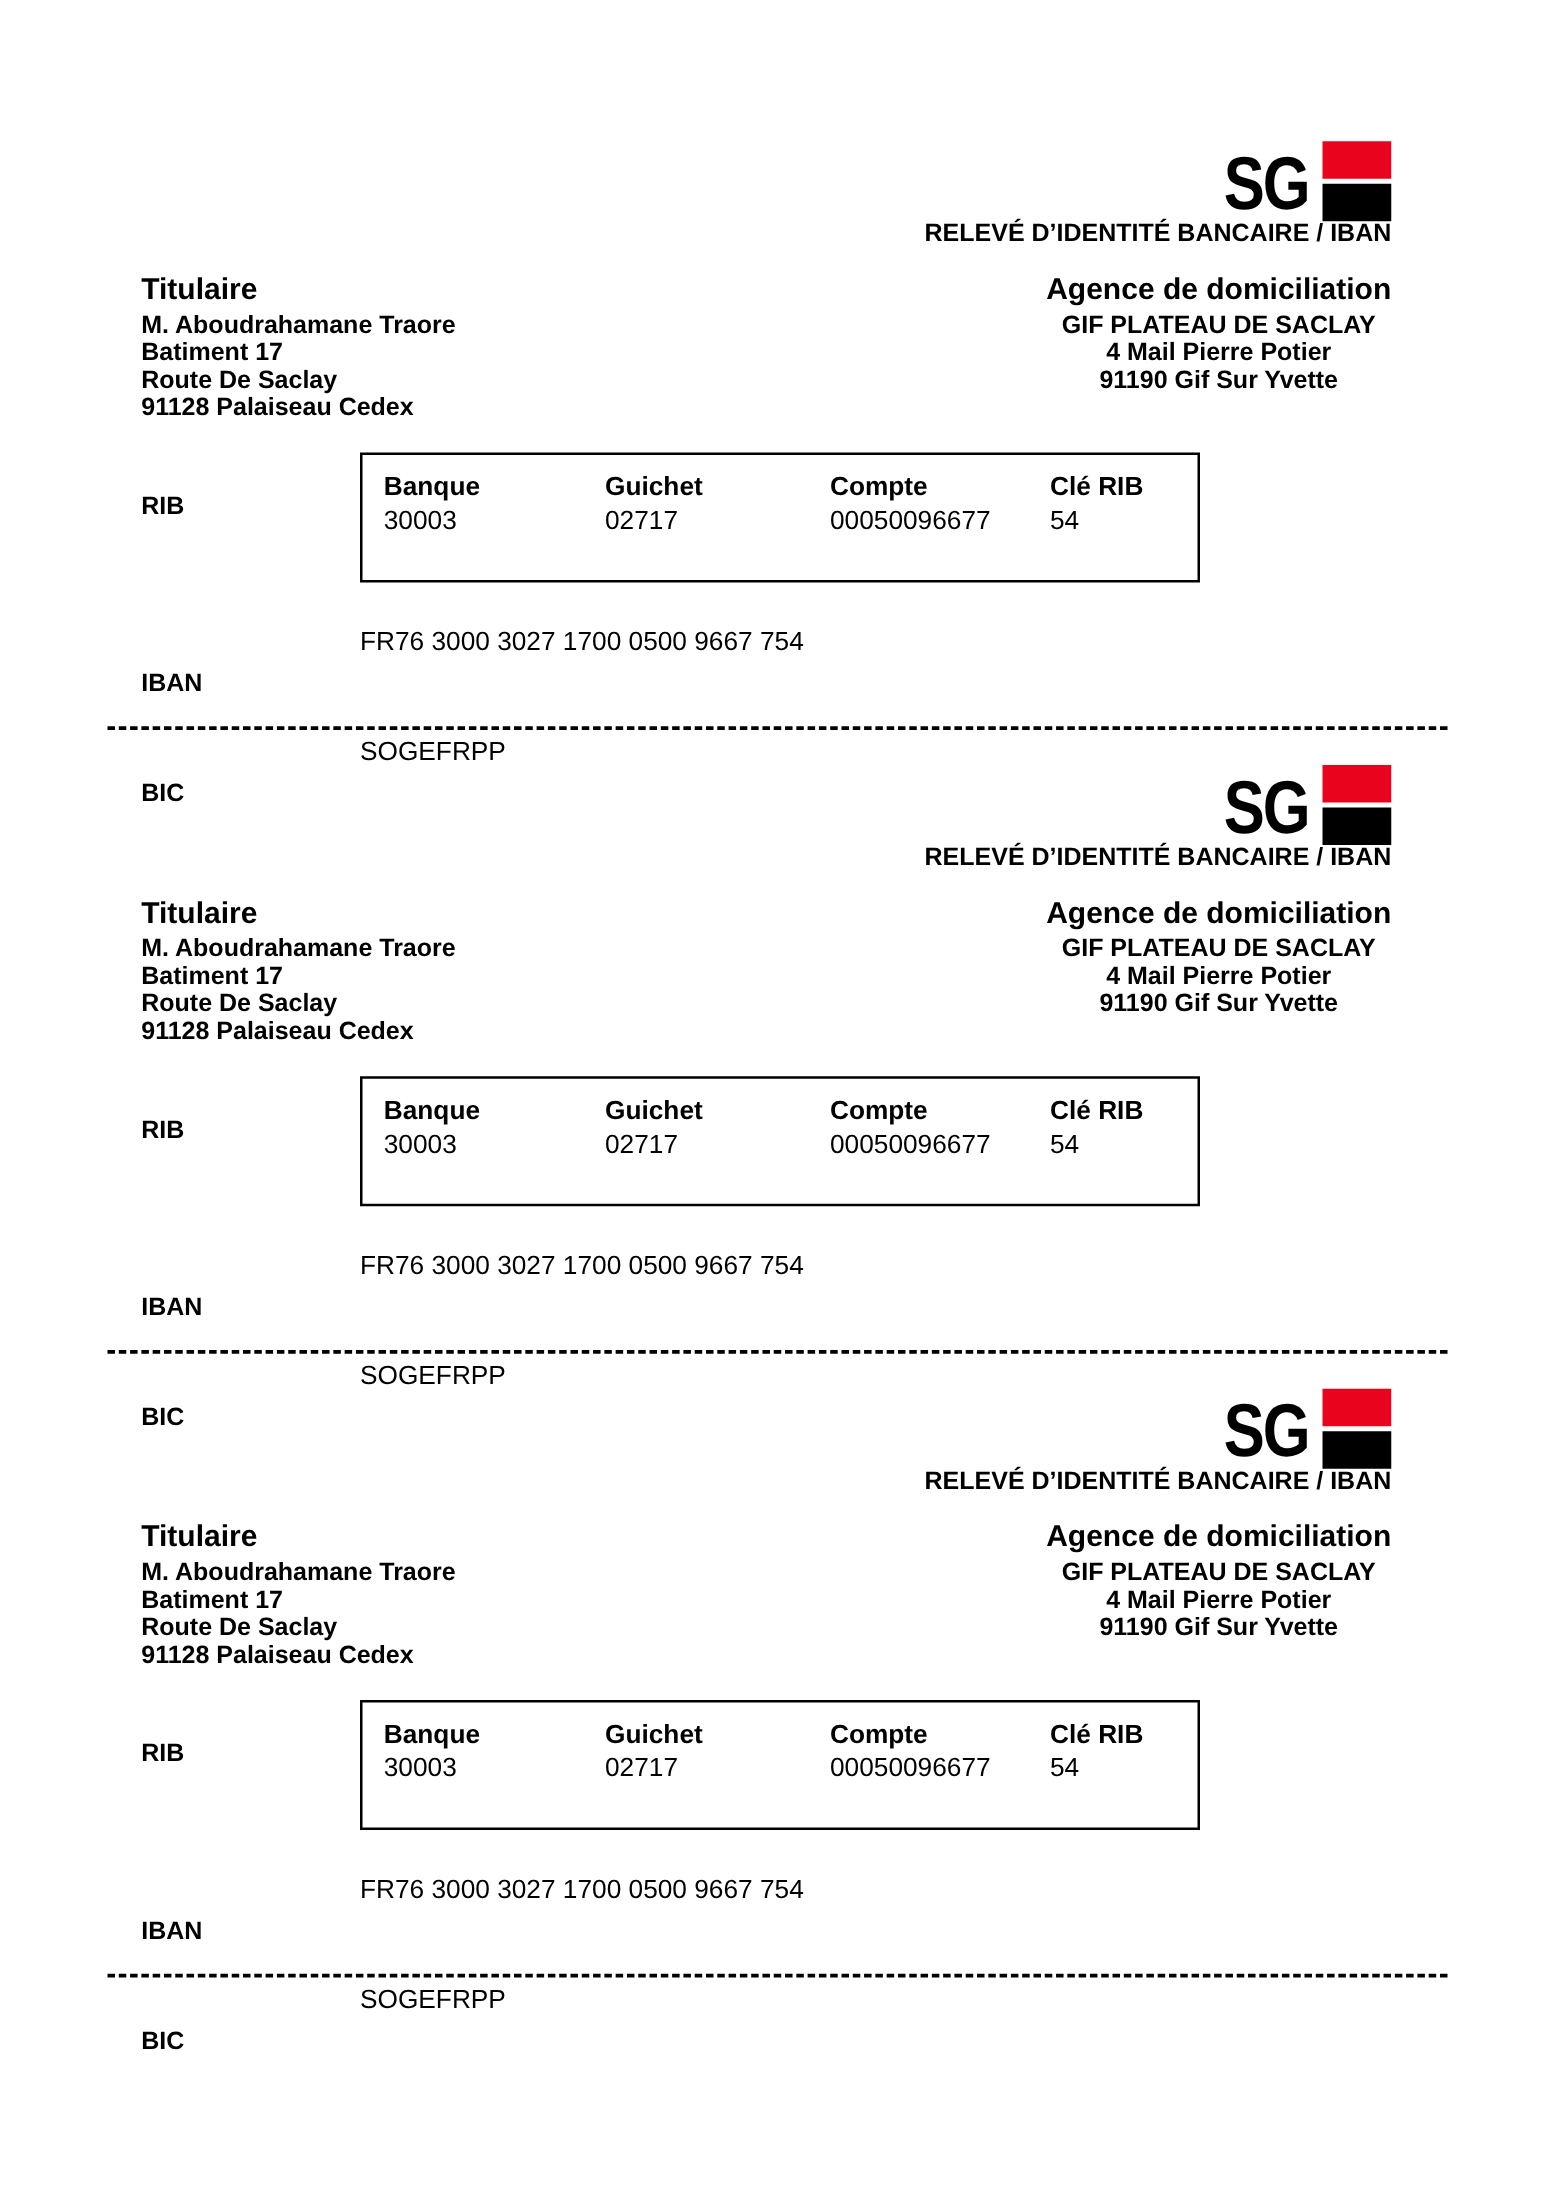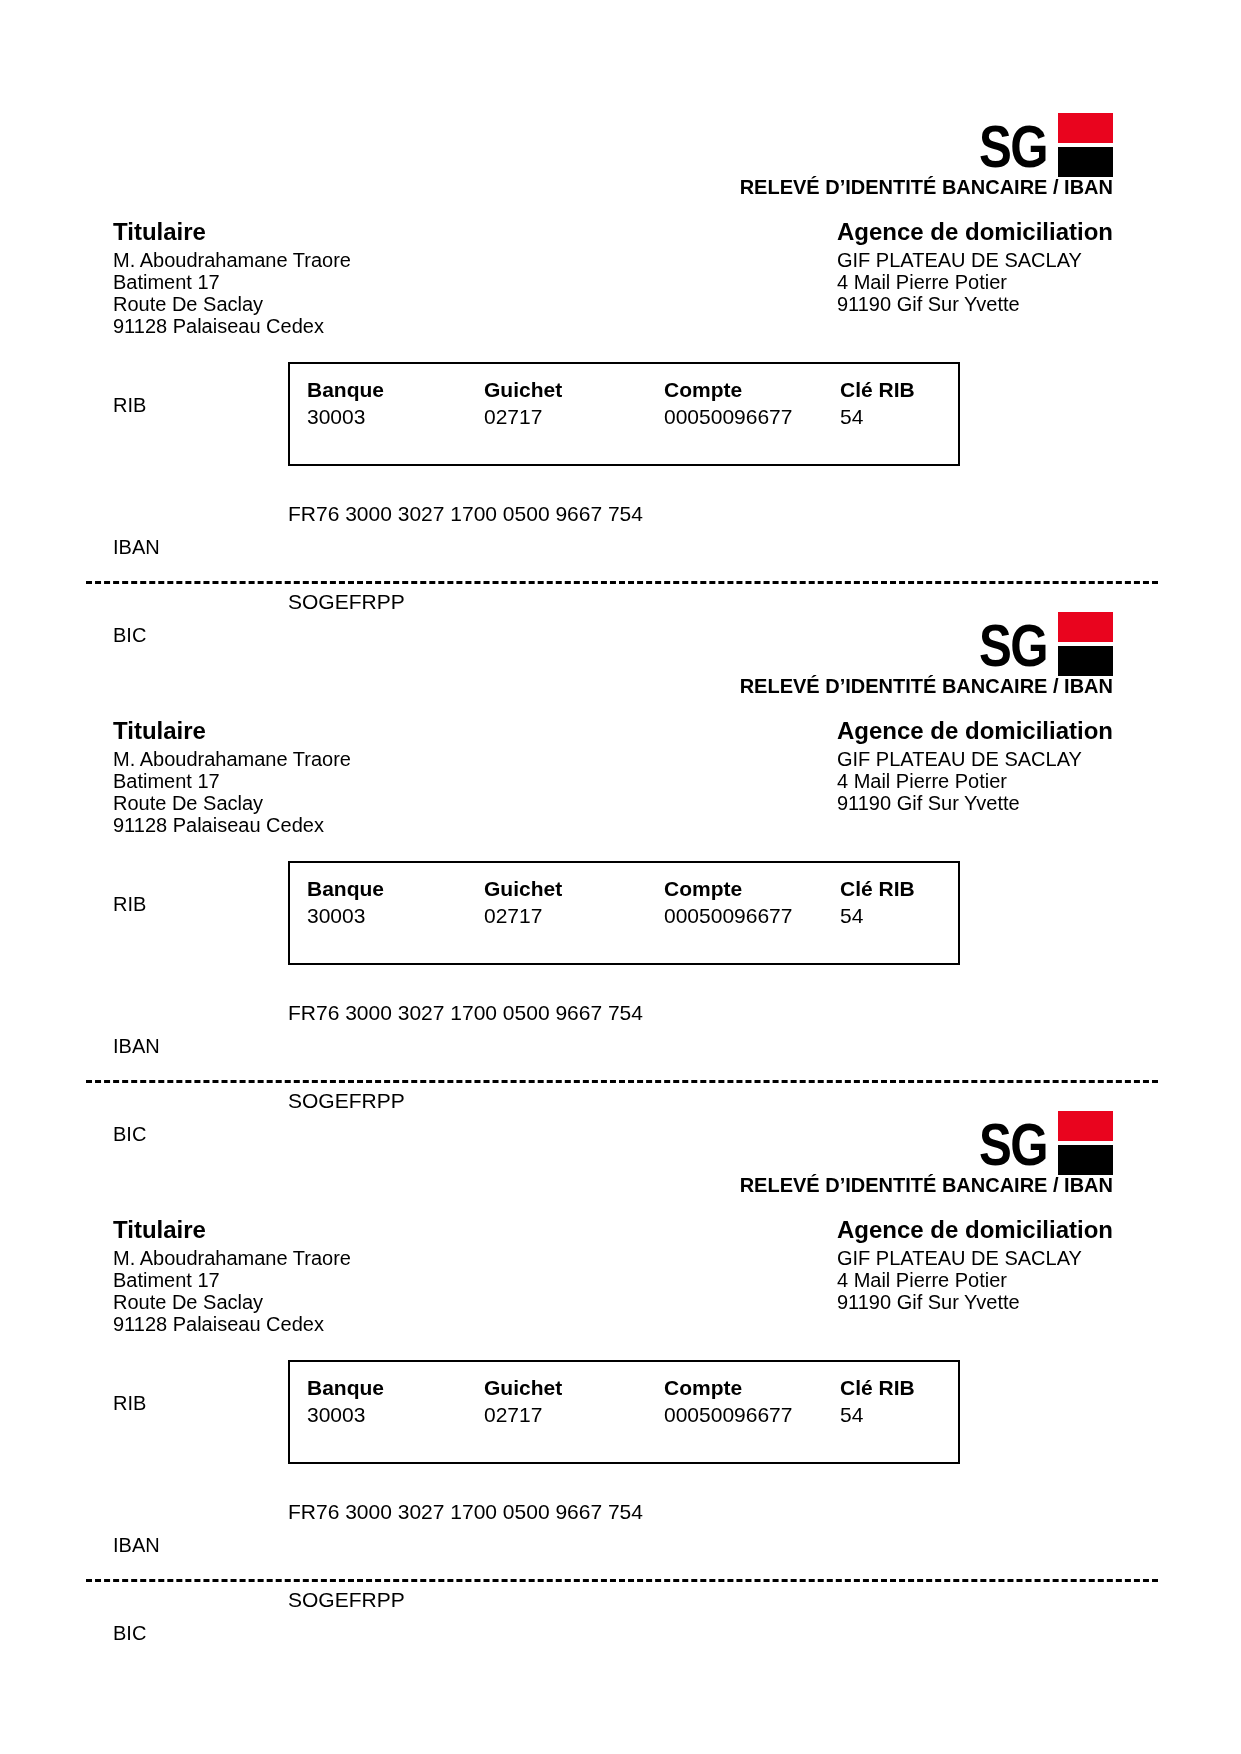--- a/index.html
+++ b/index.html
@@ -36,25 +36,25 @@
   .logo-sq.red { background: #e9041e; }
   .logo-sq.blk { background: #000000; }
   .doc-title {
     margin-left: 62px; padding-bottom: 2px;
     font-size: 20px; font-weight: 700; line-height: 1;
     white-space: nowrap;
   }
   
   .parties-row { display: flex; justify-content: space-between; margin-top: 45px; }
   .party-label { font-size: 24px; font-weight: 700; line-height: 20px; margin-bottom: 7px; }
-  .party-lines { font-size: 20px; line-height: 22px; }
-  .party.right { text-align: left; }
+  .party-lines { font-size: 20px; line-height: 22px; font-weight: bold; }
+  .party.right { text-align: center; }
   
   .rib-row { display: flex; margin-top: 25px; }
-  .side-label { width: 175px; flex: none; font-size: 20px; font-weight: 400; line-height: 22px; }
+  .side-label { width: 175px; flex: none; font-size: 20px; font-weight: 700; line-height: 22px; }
   .rib-row .side-label { padding-top: 32px; }
   .rib-box {
     width: 672px; height: 104px;
     border: 2px solid #000000;
     padding: 14px 0 0 17px;
   }
   .rib-grid { display: grid; grid-template-columns: 177px 180px 176px auto; }
   .rib-grid.head { font-size: 21px; font-weight: 700; line-height: 24px; }
   .rib-grid.vals { font-size: 21px; line-height: 24px; margin-top: 3px; }
   

